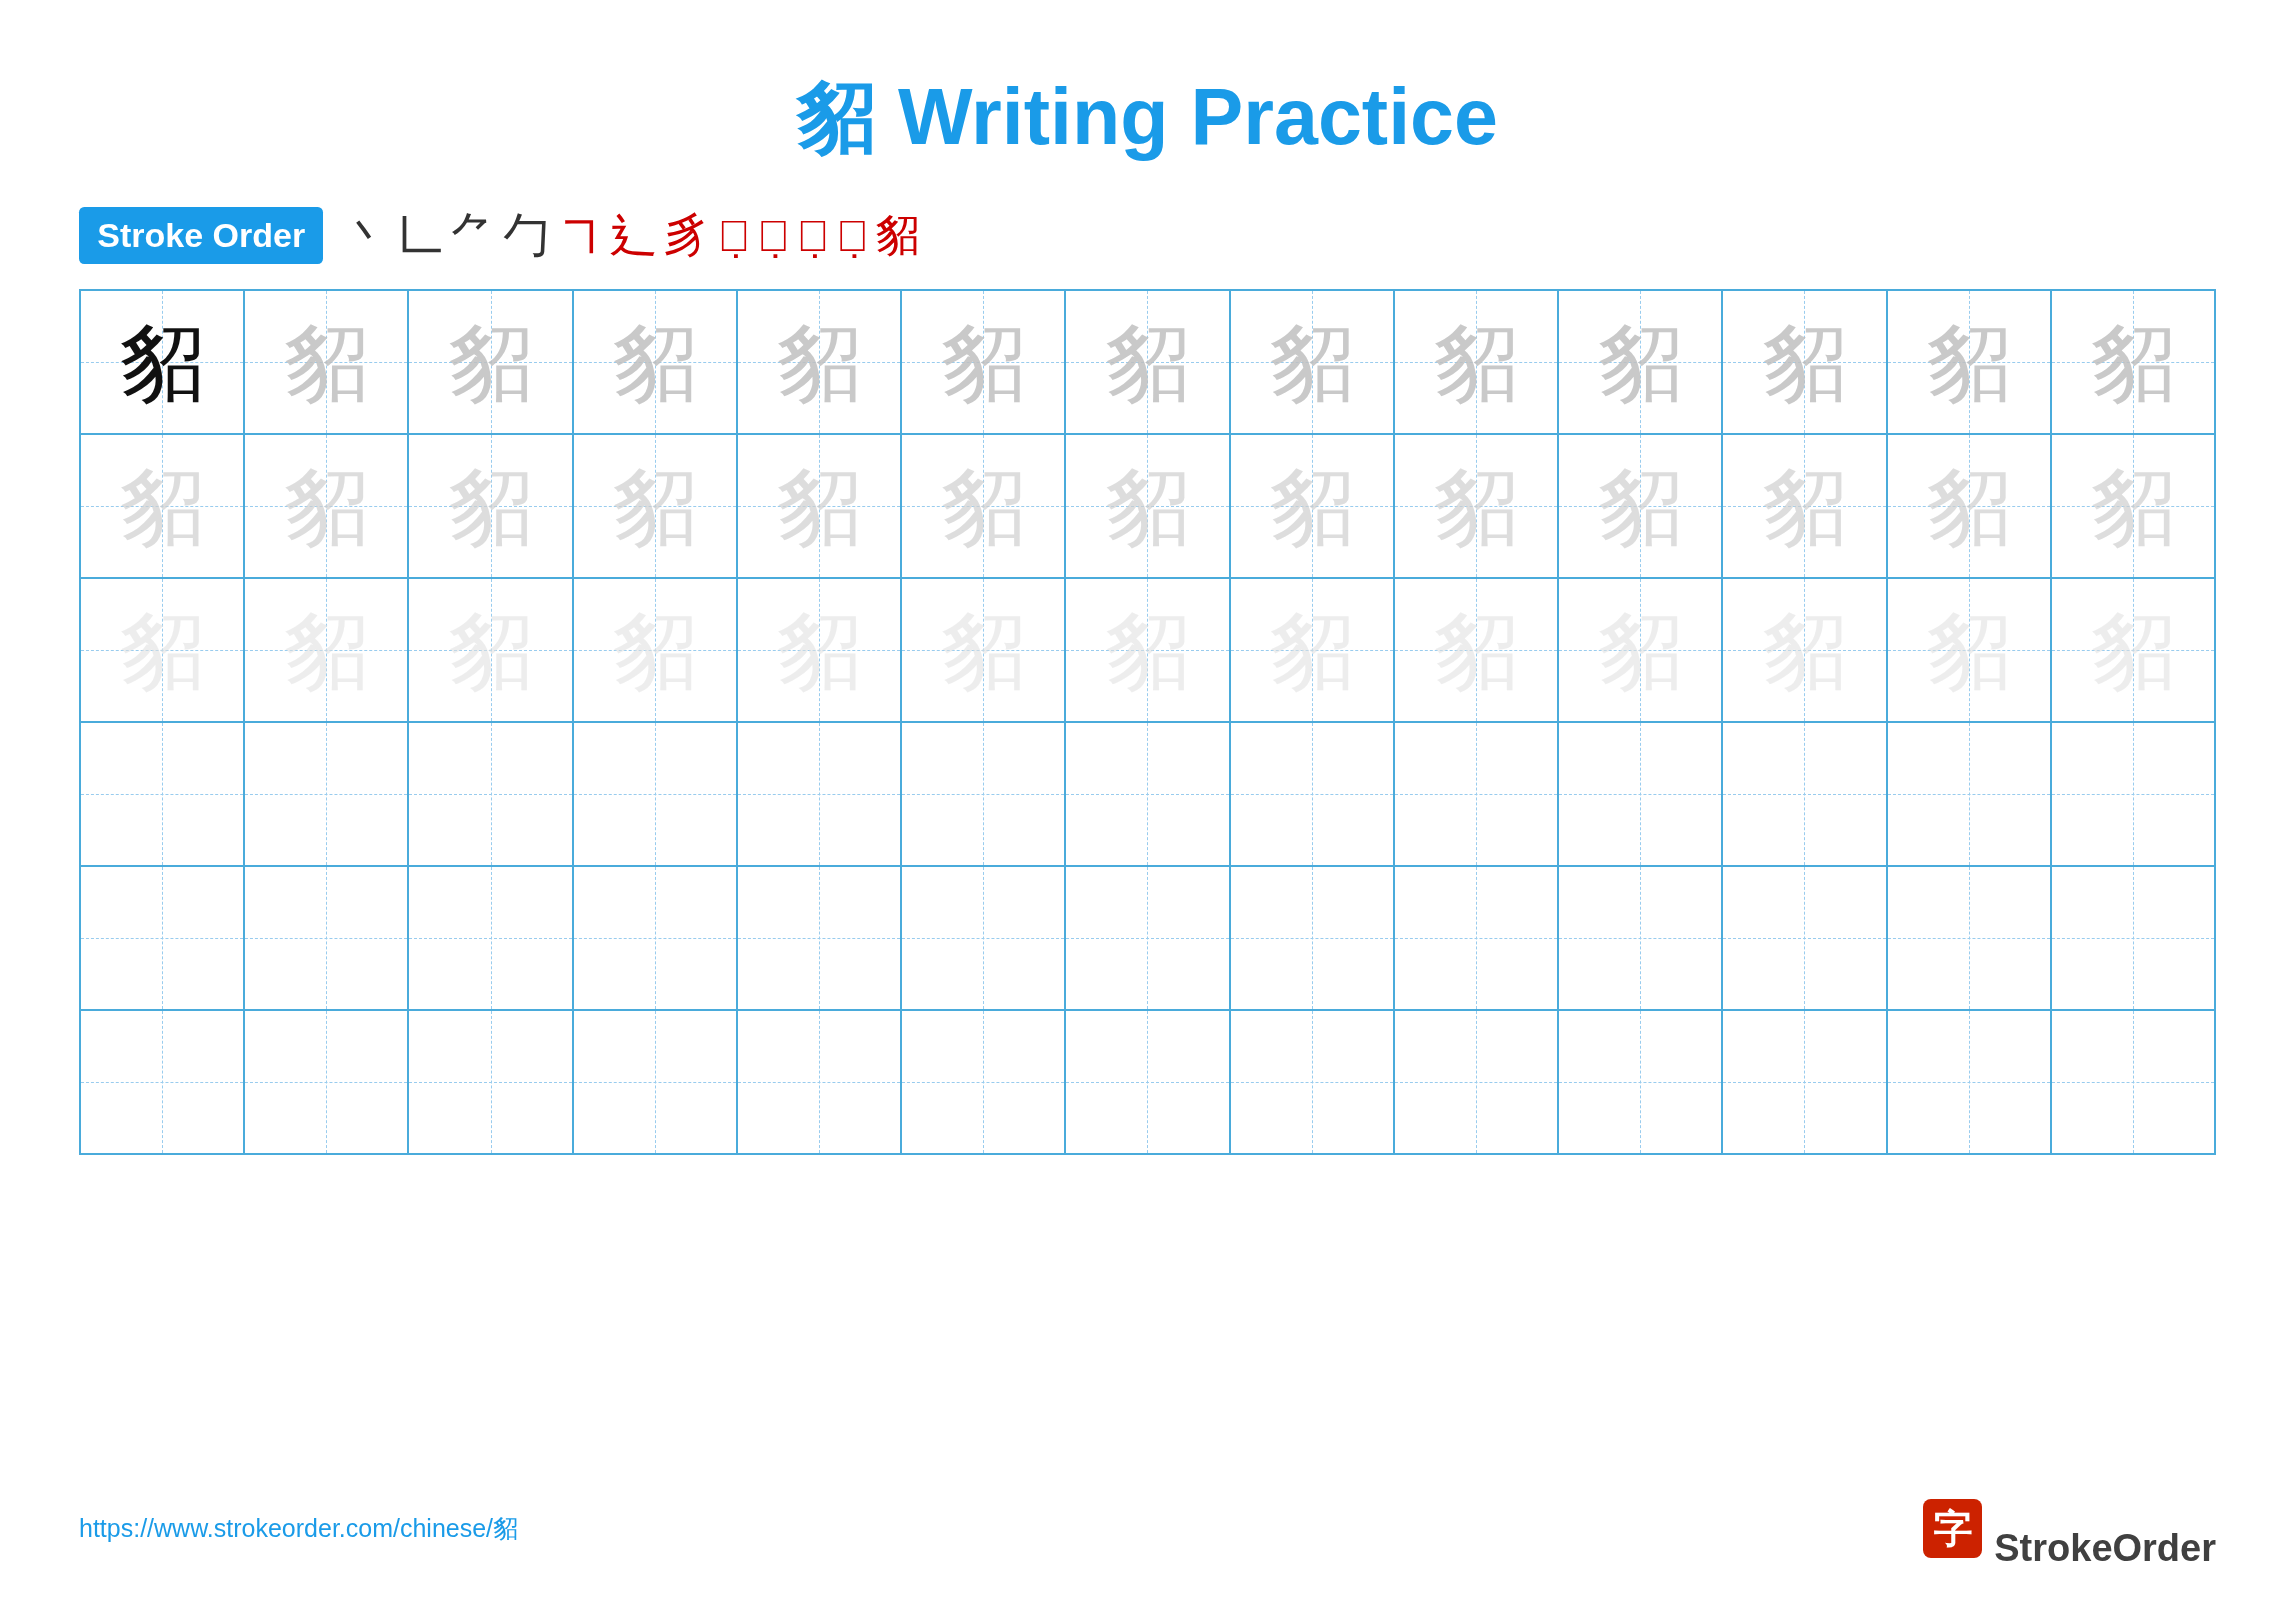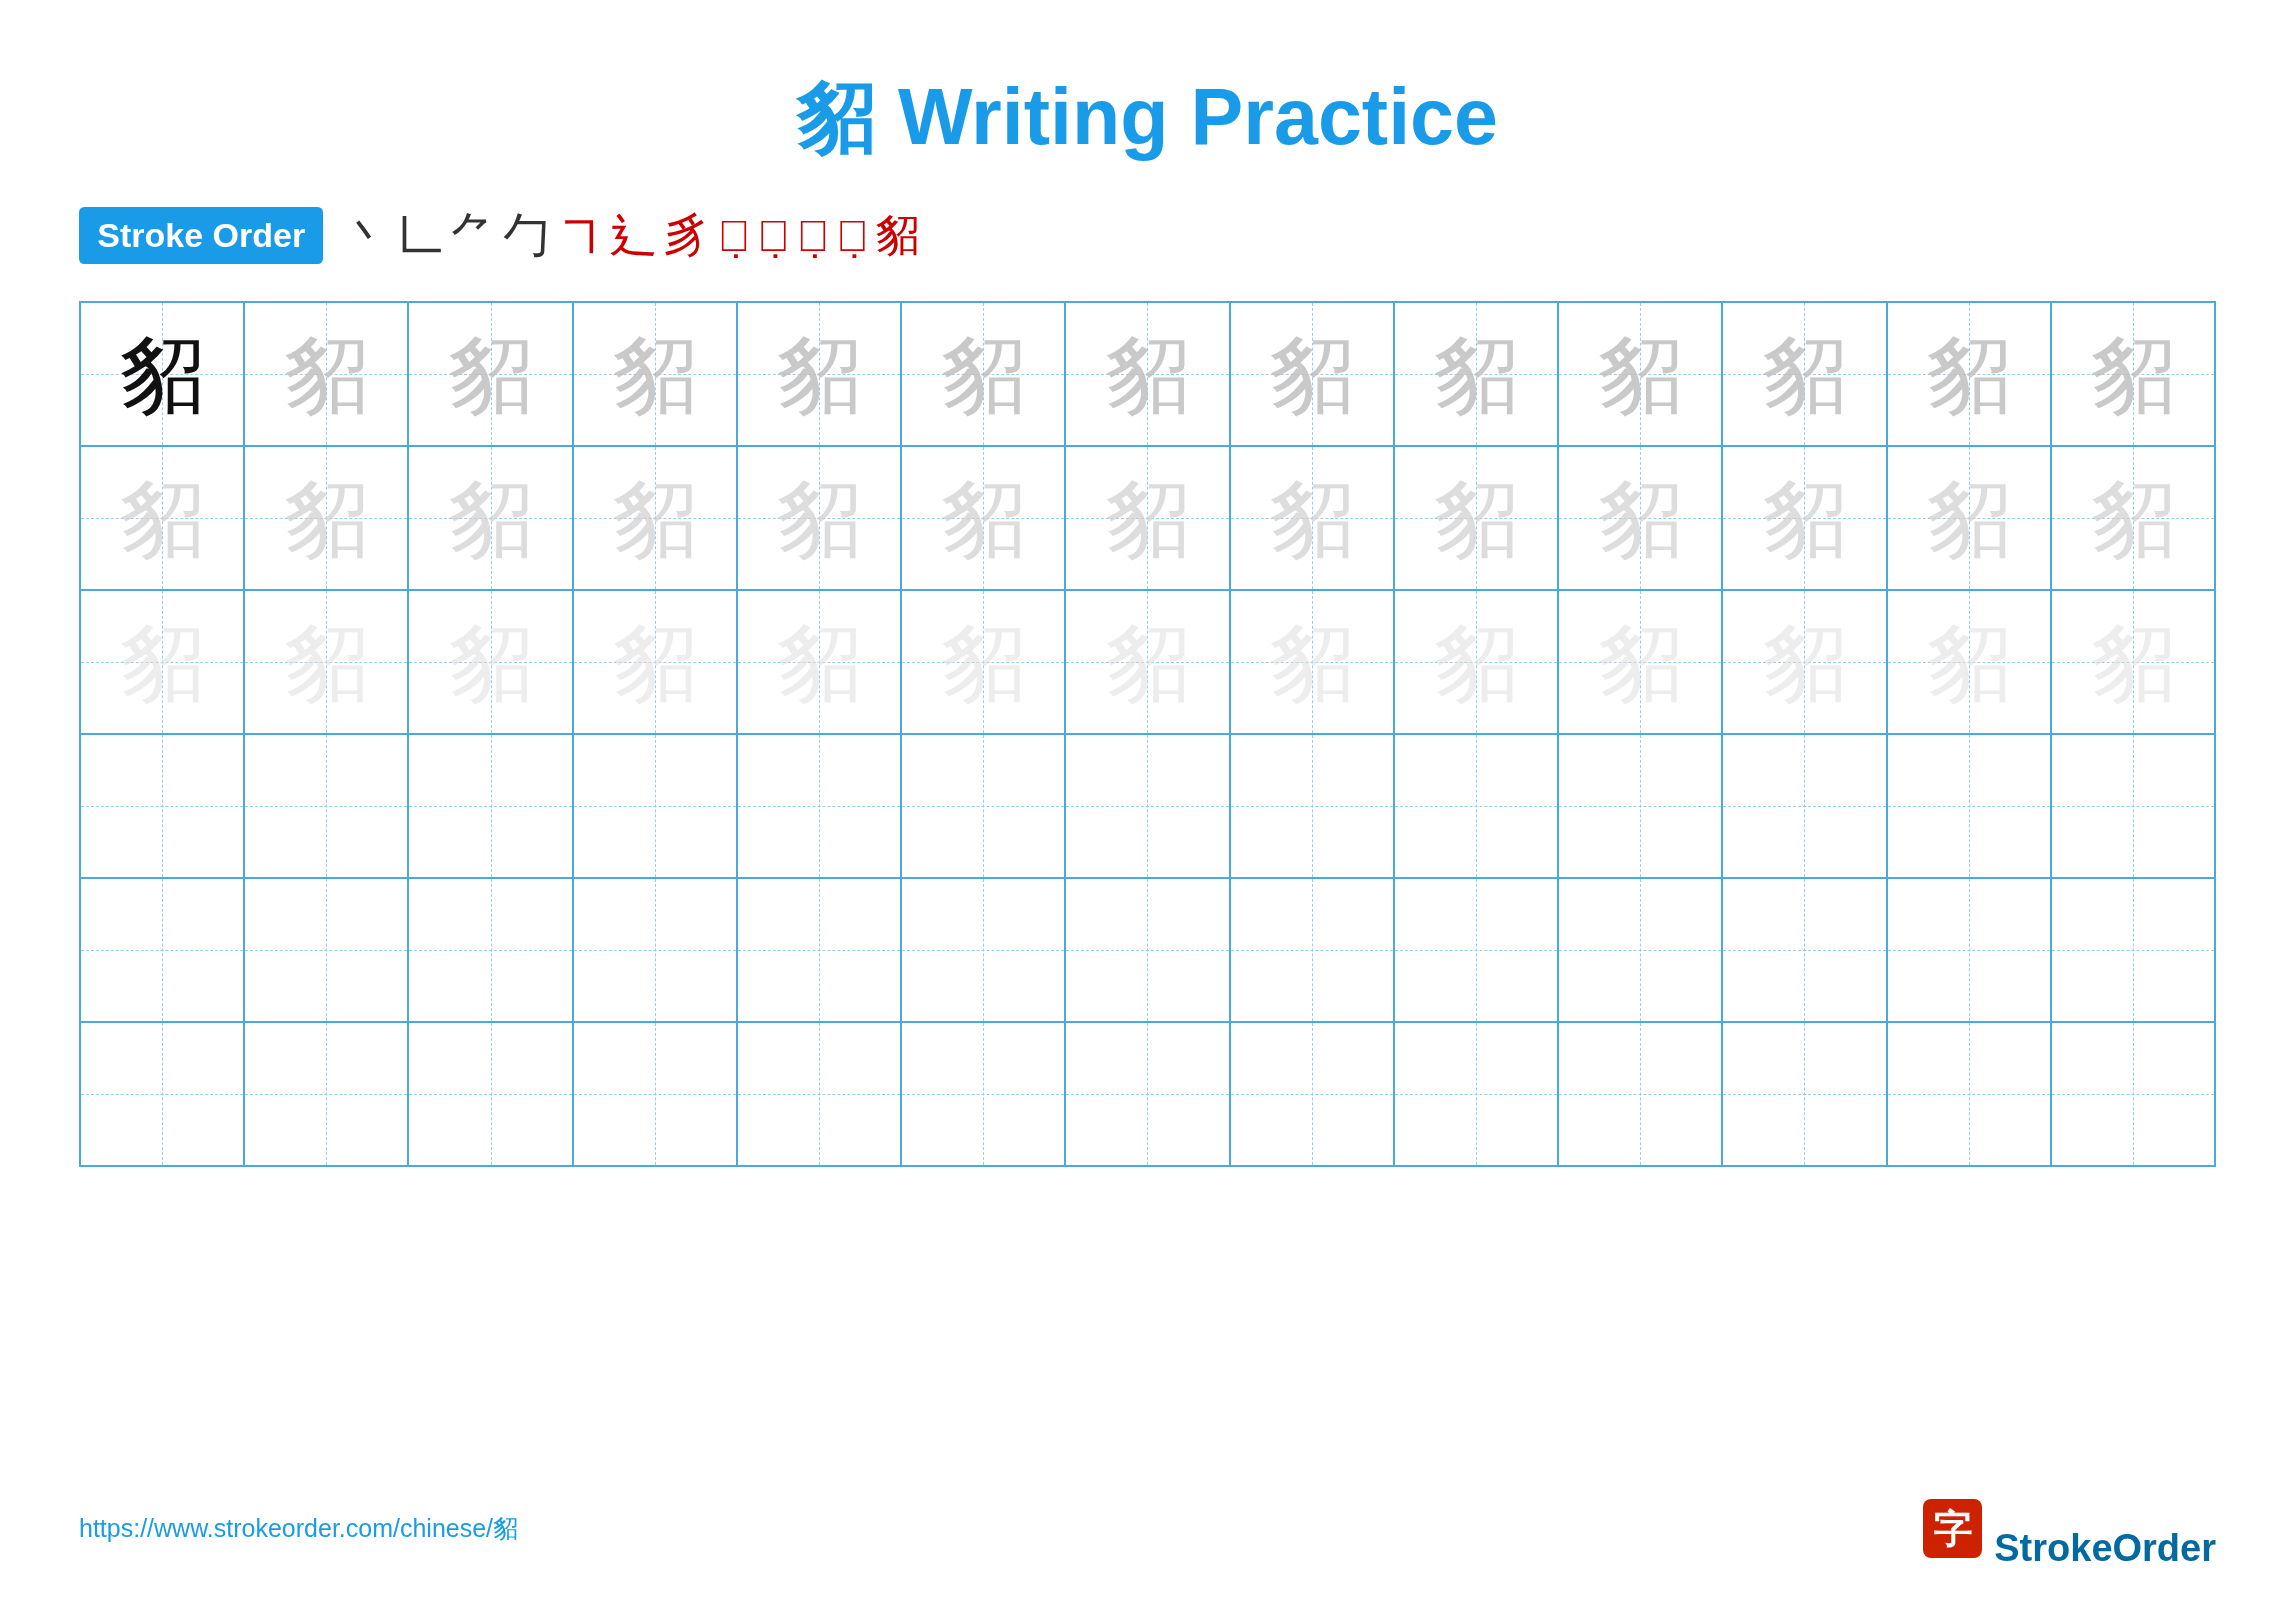--- a/index.html
+++ b/index.html
@@ -28,21 +28,21 @@
       font-weight: bold;
       margin-bottom: 33px;
       margin-top: 13px;
       text-align: center;
     }
 
     .stroke-order-row {
       display: flex;
       align-items: center;
       width: 100%;
-      margin-bottom: 34px;
+      margin-bottom: 22px;
       gap: 0;
     }
 
     .stroke-order-badge {
       background: #1a9be8;
       color: white;
       font-size: 34px;
       font-weight: bold;
       padding: 9.2px 18.3px;
       border-radius: 5.2px;
@@ -157,21 +157,21 @@
       align-items: center;
       justify-content: center;
       color: white;
       font-size: 39px;
       font-weight: bold;
     }
 
     .logo-text {
       font-size: 38px;
       font-weight: bold;
-      color: #0369a1;
+      color: #404040;
       margin-top: 40px;
     }
   </style>
 </head>
 <body>
 
 <div class="page">
 
   <div class="title">貂 Writing Practice</div>
 

